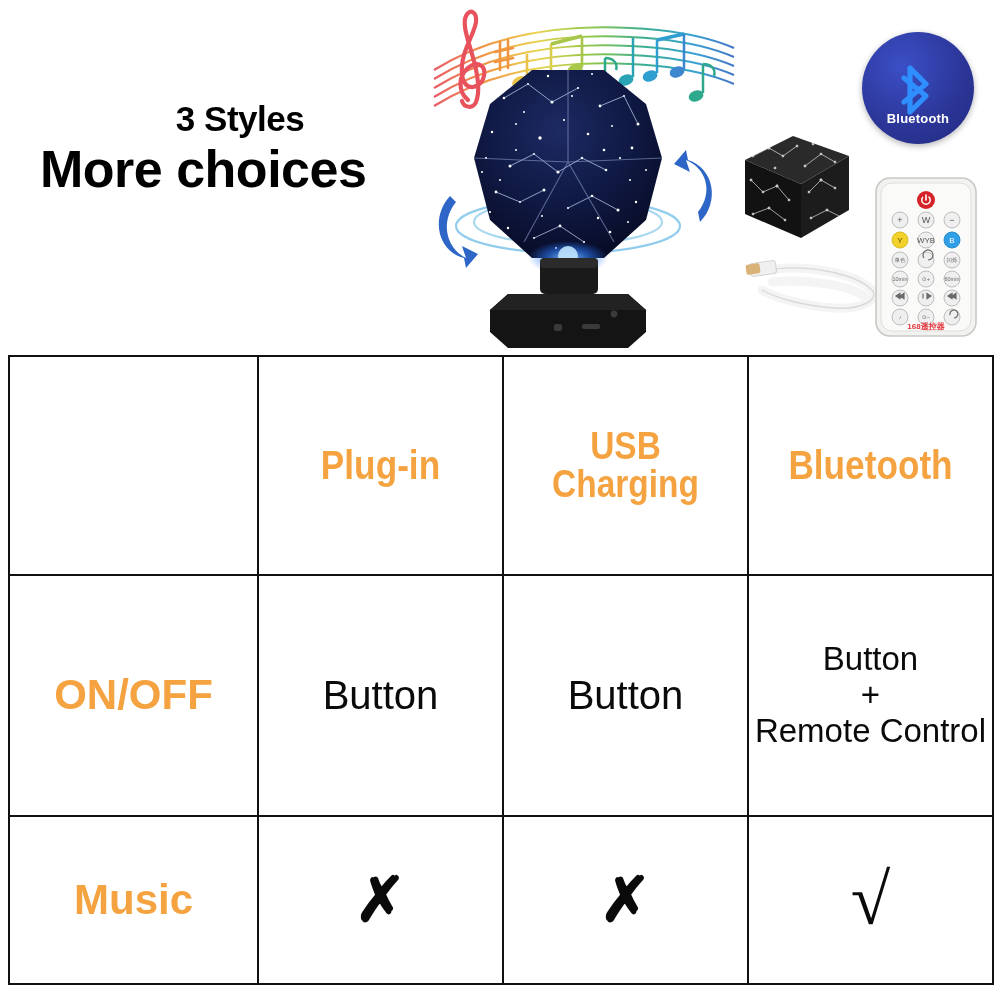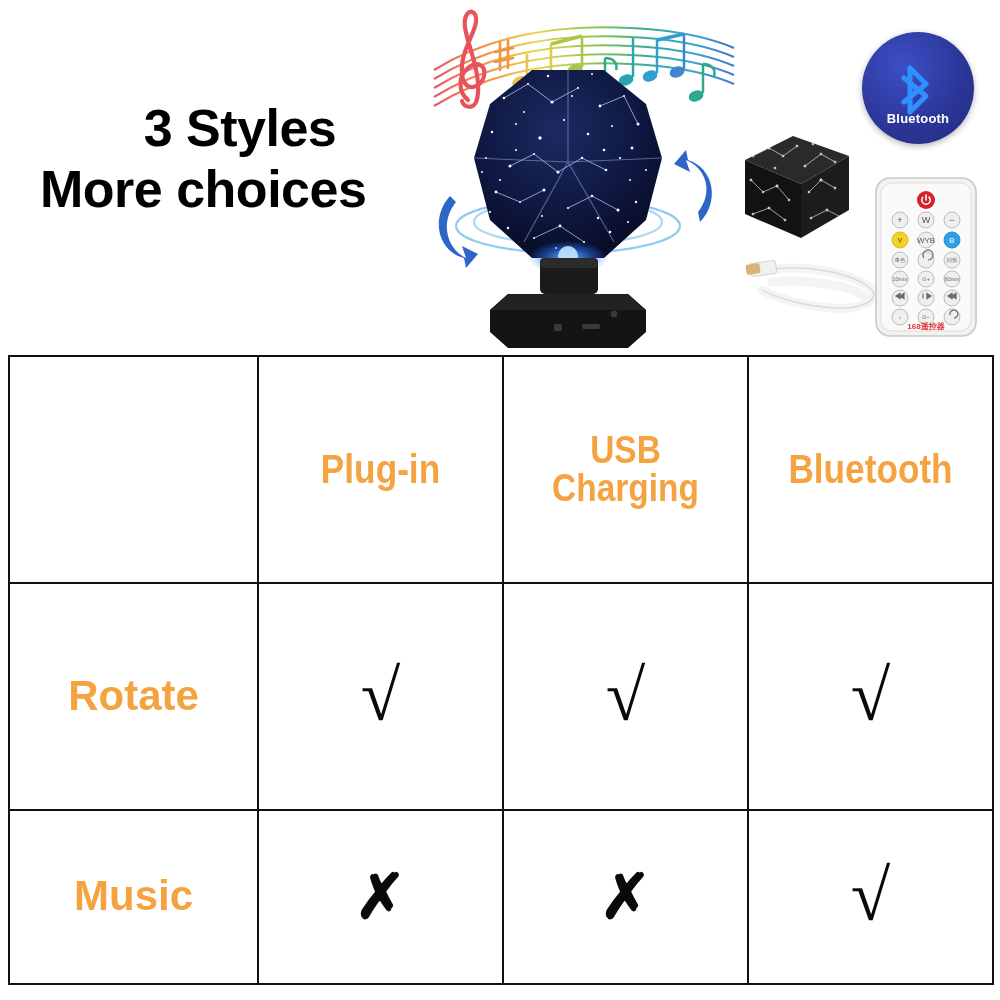--- a/index.html
+++ b/index.html
@@ -13,21 +13,21 @@
   #stage{position:relative;width:1000px;height:1000px;background:#fff;}
 
   
   .hero{position:absolute;left:0;top:0;width:1000px;height:355px;}
 
   .headline{
     position:absolute;left:40px;top:98px;width:400px;
     color:#000;font-weight:bold;line-height:1.18;
     letter-spacing:-0.5px;
   }
-  .headline .l1{font-size:52px;display:block;text-align:center;}
+  .headline .l1{font-size:35px;display:block;text-align:center;}
   .headline .l2{font-size:52px;display:block;}
 
   
   .music{position:absolute;left:428px;top:-4px;width:310px;height:116px;}
 
   
   .lamp{position:absolute;left:432px;top:62px;width:290px;height:295px;}
 
   
   .bt-badge{
@@ -445,35 +445,37 @@
         <td>
           <div class="h-orange two">USB</div>
           <div class="h-orange two">Charging</div>
         </td>
         <td>
           <div class="h-orange">Bluetooth</div>
         </td>
       </tr>
 
 
-
-      <tr class="r-rot">
-        <td>
-          <div class="lbl-orange">Rotate</div>
-        </td>
-        <td>
-          <div class="mark-ok">√</div>
-        </td>
-        <td>
-          <div class="mark-ok">√</div>
-        </td>
-        <td>
-          <div class="mark-ok">√</div>
+      <tr class="r-onoff">
+        <td>
+          <div class="lbl-orange">ON/OFF</div>
+        </td>
+        <td>
+          <div class="cell-txt">Button</div>
+        </td>
+        <td>
+          <div class="cell-txt">Button</div>
+        </td>
+        <td>
+          <div class="cell-txt small">Button</div>
+          <div class="cell-txt small plus">+</div>
+          <div class="cell-txt small">Remote Control</div>
         </td>
       </tr>
+
 
 
       <tr class="r-mus">
         <td>
           <div class="lbl-orange">Music</div>
         </td>
         <td>
           <div class="mark-no">✗</div>
         </td>
         <td>

